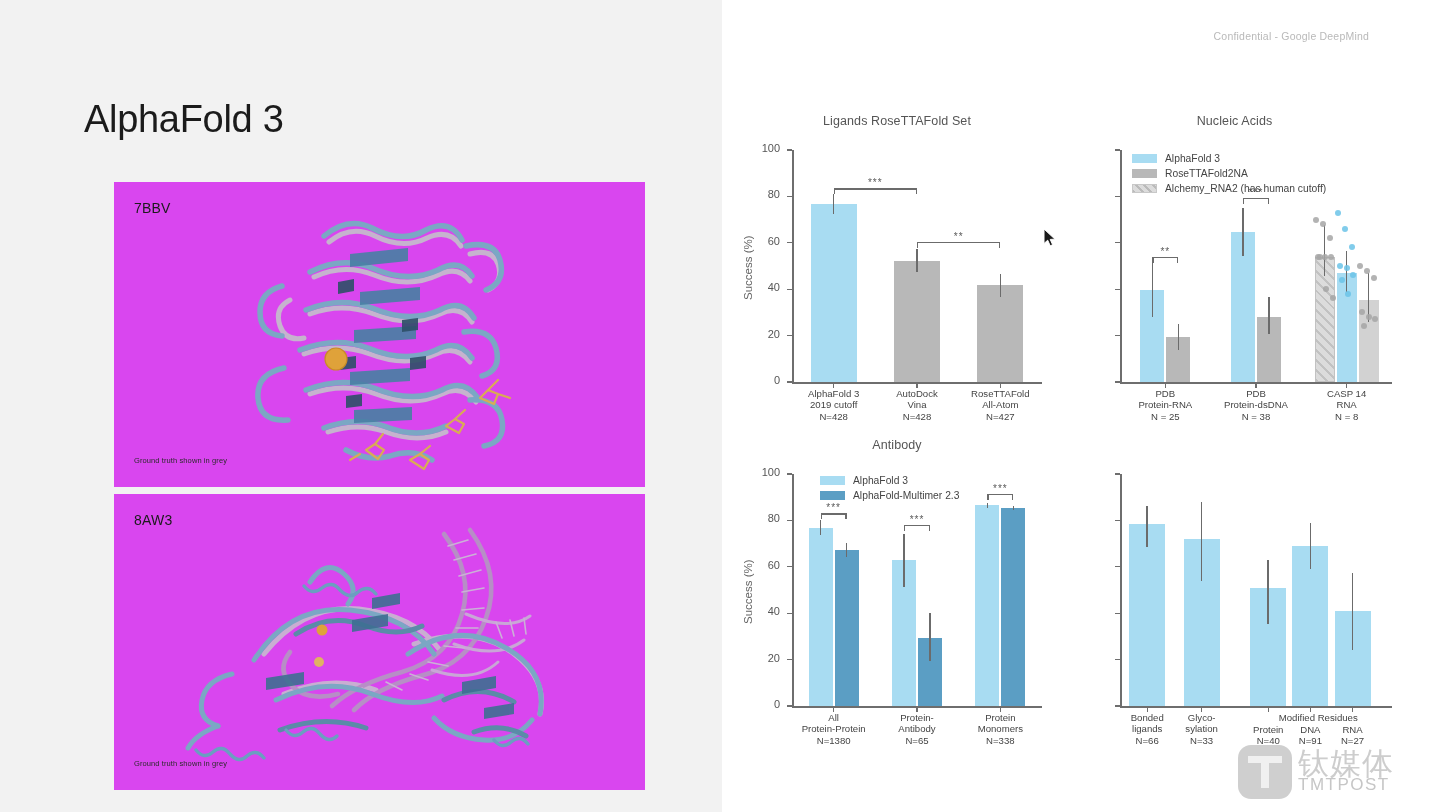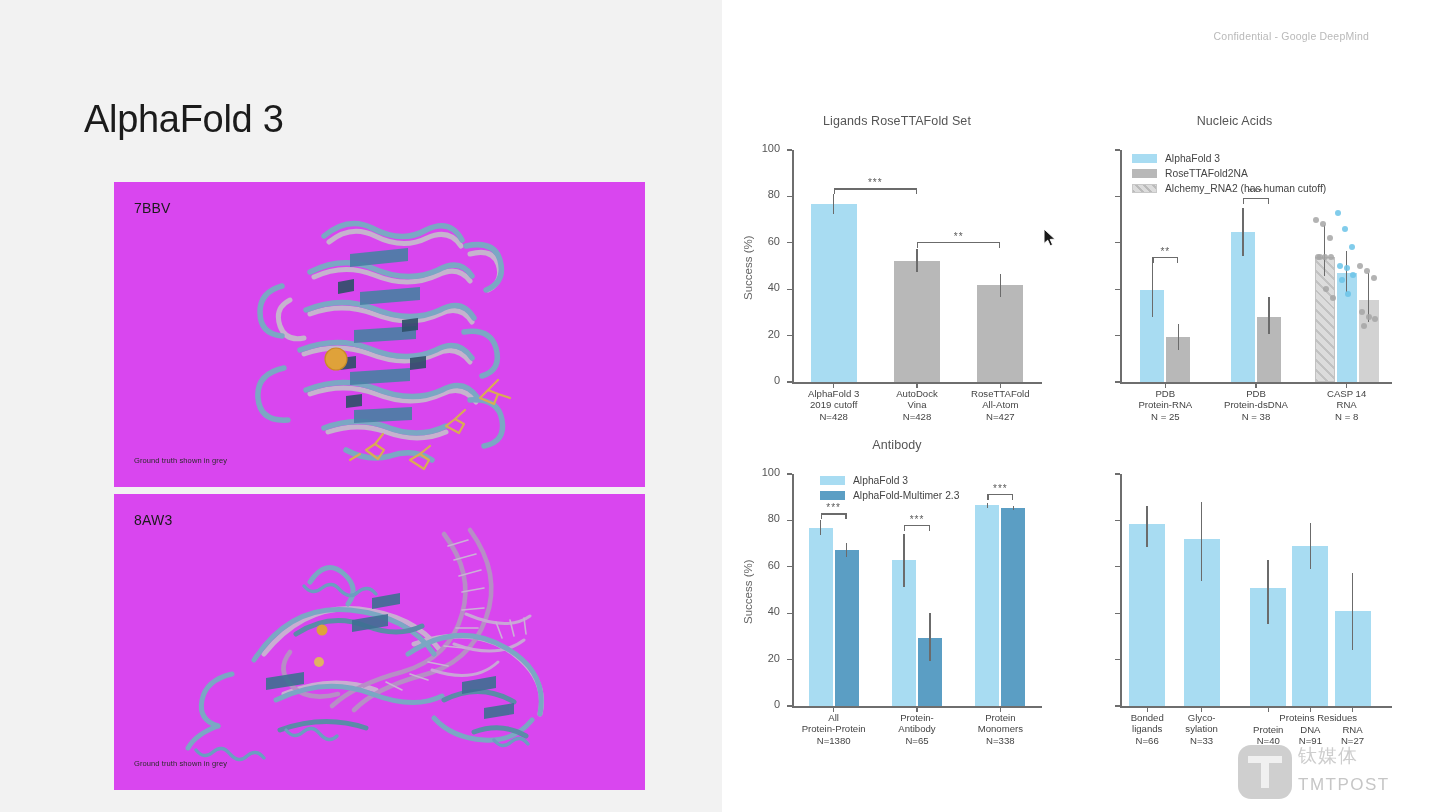--- a/index.html
+++ b/index.html
@@ -45,21 +45,21 @@
   .swatch{width:25px;height:9px;margin-right:8px;flex:none;}
   .legend-txt{font-size:10.3px;color:#444;white-space:nowrap;}
 
   .dot{position:absolute;border-radius:50%;}
 
   
   #watermark{position:absolute;left:1230px;top:737px;width:200px;height:66px;pointer-events:none;}
   #wm-logo{position:absolute;left:8px;top:4px;width:54px;height:54px;background:#cfcfcf;border-radius:13px;}
   #wm-logo:before{content:"";position:absolute;left:10px;top:11px;width:34px;height:7px;background:#f0f0f0;}
   #wm-logo:after{content:"";position:absolute;left:23px;top:11px;width:8px;height:32px;background:#f0f0f0;}
-  #wm-cn{position:absolute;left:68px;top:2px;font-size:19px;color:#cdcdcd;letter-spacing:1px;}
+  #wm-cn{position:absolute;left:68px;top:2px;font-size:31px;color:#cdcdcd;letter-spacing:1px;}
   #wm-en{position:absolute;left:68px;top:34px;font-size:17px;color:#c6c6c6;letter-spacing:1.5px;}
 
   #cursor{position:absolute;left:1043px;top:334px;width:14px;height:19px;}
 </style>
 </head>
 <body>
 
 <div id="left-panel">
 
   <div id="slide-title">AlphaFold 3</div>
@@ -432,21 +432,21 @@
         <div class="bar" style="left: 9.2px; width: 36px; height: 182.12px; background: rgb(168, 220, 242);"></div>
         <div class="err" style="left: 26.4px; top: 32.48px; height: 40.6px;"></div>
         <div class="bar" style="left: 63.6px; width: 36px; height: 167.04px; background: rgb(168, 220, 242);"></div>
         <div class="err" style="left: 80.8px; top: 27.84px; height: 78.88px;"></div>
         <div class="bar" style="left: 130.24px; width: 36px; height: 118.32px; background: rgb(168, 220, 242);"></div>
         <div class="err" style="left: 147.44px; top: 85.84px; height: 63.8px;"></div>
         <div class="bar" style="left: 172.4px; width: 36px; height: 160.08px; background: rgb(168, 220, 242);"></div>
         <div class="err" style="left: 189.6px; top: 48.72px; height: 46.4px;"></div>
         <div class="bar" style="left: 214.56px; width: 36px; height: 95.12px; background: rgb(168, 220, 242);"></div>
         <div class="err" style="left: 231.76px; top: 98.6px; height: 77.72px;"></div>
-        <div class="cat-label" style="left: 98.24px; top: 238px; width: 200px;">Proteins Residues</div>
+        <div class="cat-label" style="left: 98.24px; top: 238px; width: 200px;">Modified Residues</div>
         <div class="cat-label" style="left: -17.8px; top: 238px; width: 90px;">Bonded
 ligands
 N=66</div>
         <div class="cat-label" style="left: 36.6px; top: 238px; width: 90px;">Glyco-
 sylation
 N=33</div>
         <div class="cat-label" style="left: 103.24px; top: 250px; width: 90px;">Protein
 N=40</div>
         <div class="cat-label" style="left: 145.4px; top: 250px; width: 90px;">DNA
 N=91</div>

